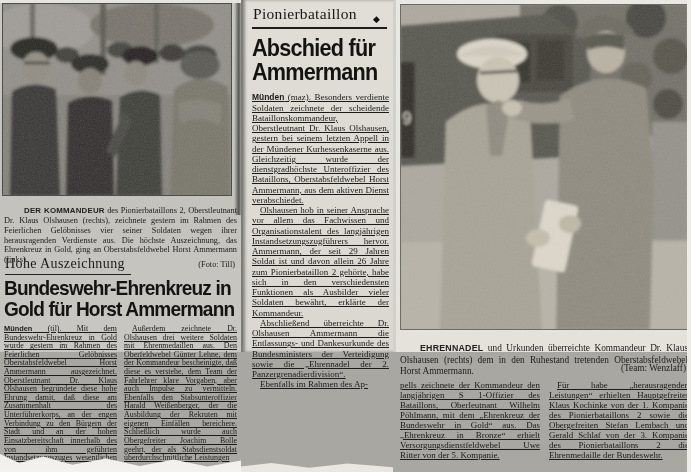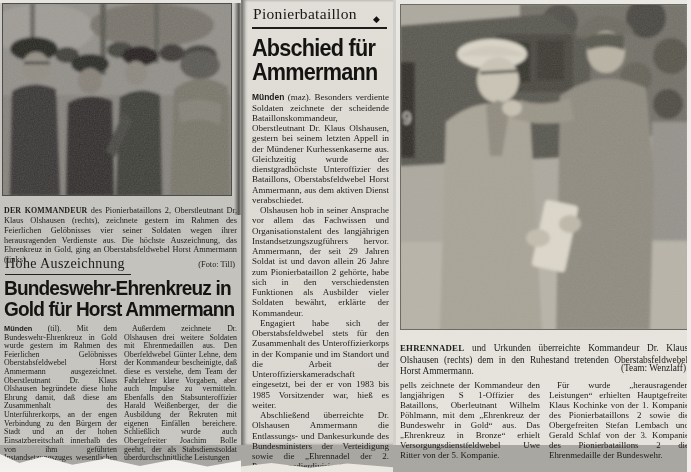--- a/index.html
+++ b/index.html
@@ -1,57 +1,57 @@
 <!DOCTYPE html>
 <html lang="de"><head>
 <meta charset="utf-8">
 <style>
   html,body{margin:0;padding:0;background:#8f8d88;}
   .canvas{position:relative;width:691px;height:472px;overflow:hidden;
     background:#a9a7a2;font-family:"Liberation Serif",serif;color:#1c1b1a;}
 
   
-  .clip{position:absolute;top:0;height:445px;}
+  .clip{position:absolute;top:0;height:352px;}
   .clip-left{left:0;width:241px;background:linear-gradient(180deg,#cbc9c4,#c4c2bd 60%,#c9c7c1);}
   .clip-mid{left:241px;width:152px;background:linear-gradient(180deg,#e0ded7,#d9d7d0);
     border-left:2px solid #7e7c77;box-shadow:inset 2px 0 3px rgba(40,40,38,.45);}
   .clip-right{left:393px;width:298px;background:linear-gradient(180deg,#eae8e2,#e4e2db);
     border-left:3px solid #d2d0ca;}
 
   .seam-dark{position:absolute;left:234px;top:0;width:7px;height:215px;
     background:linear-gradient(to right,rgba(0,0,0,0),rgba(25,24,22,.65) 70%,rgba(25,24,22,.2));}
   .top-sliver{position:absolute;left:0;top:0;width:241px;height:3px;background:#e6e4df;}
 
   
   .photo{display:block;}
   .photo-left{position:absolute;left:2px;top:3px;width:230px;height:193px;}
   .photo-right{position:absolute;left:4px;top:4px;width:288px;height:326px;}
 
   
   .caption{position:absolute;font-size:8.3px;line-height:1.18;text-align:justify;color:#21201e;}
   .caption-left{left:4px;top:198px;width:233px;padding-bottom:9px;}
   .caption-right{left:4px;top:334px;width:288px;font-size:9.3px;line-height:1.22;padding-bottom:1px;}
-  .caption b{font-family:Liberation Serif, serif;font-size:.95em;letter-spacing:.2px;}
+  .caption b{font-family:Liberation Sans, sans-serif;font-size:.95em;letter-spacing:.2px;margin-left:20px;}
   .credit{position:absolute;right:2px;bottom:4px;font-size:1em;}
 
   
   .kicker-left{position:absolute;left:5px;top:256px;font-size:14px;letter-spacing:.4px;
     border-bottom:1.6px solid #23221f;padding:0 6px 2px 0;}
   .headline-left{position:absolute;left:4px;top:278px;width:237px;
     font-family:"Liberation Sans",sans-serif;font-weight:bold;font-size:20.5px;line-height:1.02;
     letter-spacing:-.9px;color:#151413;transform:scaleX(.93);transform-origin:left top;white-space:nowrap;}
   .kicker-mid{position:absolute;left:10px;top:5px;font-size:15.5px;letter-spacing:.3px;color:#181715;}
   .rule-mid{position:absolute;left:9px;top:27px;width:135px;height:2.4px;background:#1d1c1a;}
   .headline-mid{position:absolute;left:9px;top:36px;width:142px;
     font-family:"Liberation Sans",sans-serif;font-weight:bold;font-size:23px;line-height:1.05;
     letter-spacing:-.8px;color:#141311;transform:scaleX(.94);transform-origin:left top;white-space:nowrap;}
   .diamond{position:absolute;left:130px;top:14px;font-size:9px;color:#111;}
 
   
-  .bodytext p{margin:0;text-align:justify;}
+  .bodytext p{margin:0;text-align:justify;text-decoration:underline;}
   .indent{text-indent:8px;}
   .lead{font-family:"Liberation Sans",sans-serif;font-weight:bold;font-size:.94em;}
 
   .body-left{position:absolute;left:4px;top:325px;width:234px;display:flex;gap:7px;
     font-size:7.9px;line-height:1.09;}
   .body-left .col{width:113px;}
 
   .body-mid{position:absolute;left:9px;top:92px;width:137px;font-size:9px;line-height:1.14;}
 
   .body-right{position:absolute;left:4px;top:381px;width:290px;display:flex;gap:9px;
@@ -137,21 +137,20 @@
     <div class="kicker-mid">Pionierbataillon</div>
     <div class="rule-mid"></div>
     <div class="diamond">◆</div>
     <div class="headline-mid">
       <div>Abschied für</div>
       <div>Ammermann</div>
     </div>
     <div class="body-mid bodytext">
       <p><span class="lead">Münden</span><span> (maz). Besonders verdiente Soldaten zeichnete der scheidende Bataillonskommandeur, Oberstleutnant Dr. Klaus Olshausen, gestern bei seinem letzten Appell in der Mündener Kurhessenkaserne aus. Gleichzeitig wurde der dienstgradhöchste Unteroffizier des Bataillons, Oberstabsfeldwebel Horst Ammermann, aus dem aktiven Dienst verabschiedet.</span></p>
       <p class="indent">Olshausen hob in seiner Ansprache vor allem das Fachwissen und Organisationstalent des langjährigen Instandsetzungszugführers hervor. Ammermann, der seit 29 Jahren Soldat ist und davon allein 26 Jahre zum Pionierbataillon 2 gehörte, habe sich in den verschiedensten Funktionen als Ausbilder vieler Soldaten bewährt, erklärte der Kommandeur.</p>
-      <p class="indent">Engagiert habe sich der Oberstabsfeldwebel stets für den Zusammenhalt des Unteroffizierkorps in der Kompanie und im Standort und die Arbeit der Unteroffizierskameradschaft eingesetzt, bei der er von 1983 bis 1985 Vorsitzender war, hieß es weiter.</p>
       <p class="indent">Abschließend überreichte Dr. Olshausen Ammermann die Entlassungs- und Dankesurkunde des Bundesministers der Verteidigung sowie die „Ehrennadel der 2. Panzergrenadierdivision“.</p>
       <p class="indent">Ebenfalls im Rahmen des Ap-</p>
     </div>
   </section>
 
   <section class="clip clip-right">
     <svg class="photo photo-right" viewBox="0 0 288 326" preserveAspectRatio="none">
       <defs>
         <filter id="softR" x="-20%" y="-20%" width="140%" height="140%">
             <feGaussianBlur stdDeviation="1.8"></feGaussianBlur>
@@ -198,21 +197,21 @@
       <rect x="0.5" y="0.5" width="287" height="325" fill="none" stroke="#6e6b64" stroke-width="1"></rect>
     </svg>
 
     <p class="caption caption-right"><b>EHRENNADEL</b><span> und Urkunden überreichte Kommandeur Dr. Klaus Olshausen (rechts) dem in den Ruhestand tretenden Oberstabsfeldwebel Horst Ammermann.</span><span class="credit">(Team: Wenzlaff)</span></p>
 
     <div class="body-right bodytext">
       <div class="col">
         <p>pells zeichnete der Kommandeur den langjährigen S 1-Offizier des Bataillons, Oberleutnant Wilhelm Pöhlmann, mit dem „Ehrenkreuz der Bundeswehr in Gold“ aus. Das „Ehrenkreuz in Bronze“ erhielt Versorgungsdienstfeldwebel Uwe Ritter von der 5. Kompanie.</p>
       </div>
       <div class="col">
-        <p class="indent"><span>Für wurde</span><span> „herausragenden Leistungen“ erhielten Hauptgefreiter Klaus Kochinke von der 1. Kompanie des Pionierbataillons 2 sowie die Obergefreiten Stefan Lembach und Gerald Schlaf von der 3. Kompanie des Pionierbataillons 2 die Ehrenmedaille der Bundeswehr.</span></p>
+        <p class="indent"><span>Für habe</span><span> „herausragenden Leistungen“ erhielten Hauptgefreiter Klaus Kochinke von der 1. Kompanie des Pionierbataillons 2 sowie die Obergefreiten Stefan Lembach und Gerald Schlaf von der 3. Kompanie des Pionierbataillons 2 die Ehrenmedaille der Bundeswehr.</span></p>
       </div>
     </div>
   </section>
 
   <div class="seam-dark"></div>
   <div class="top-sliver"></div>
   <div class="tear-left"></div>
   <div class="tear-mid"></div>
   <div class="right-edge"></div>
 </div>

